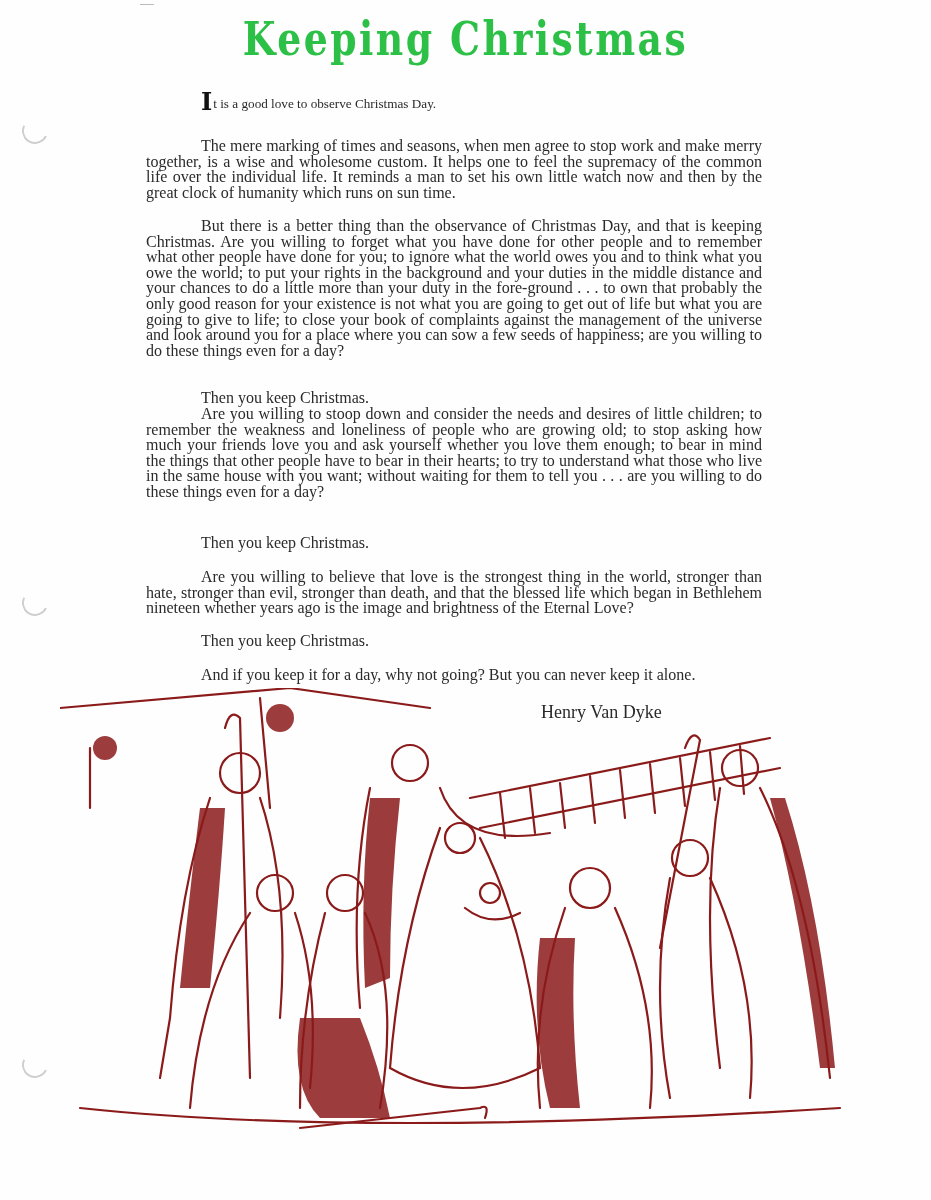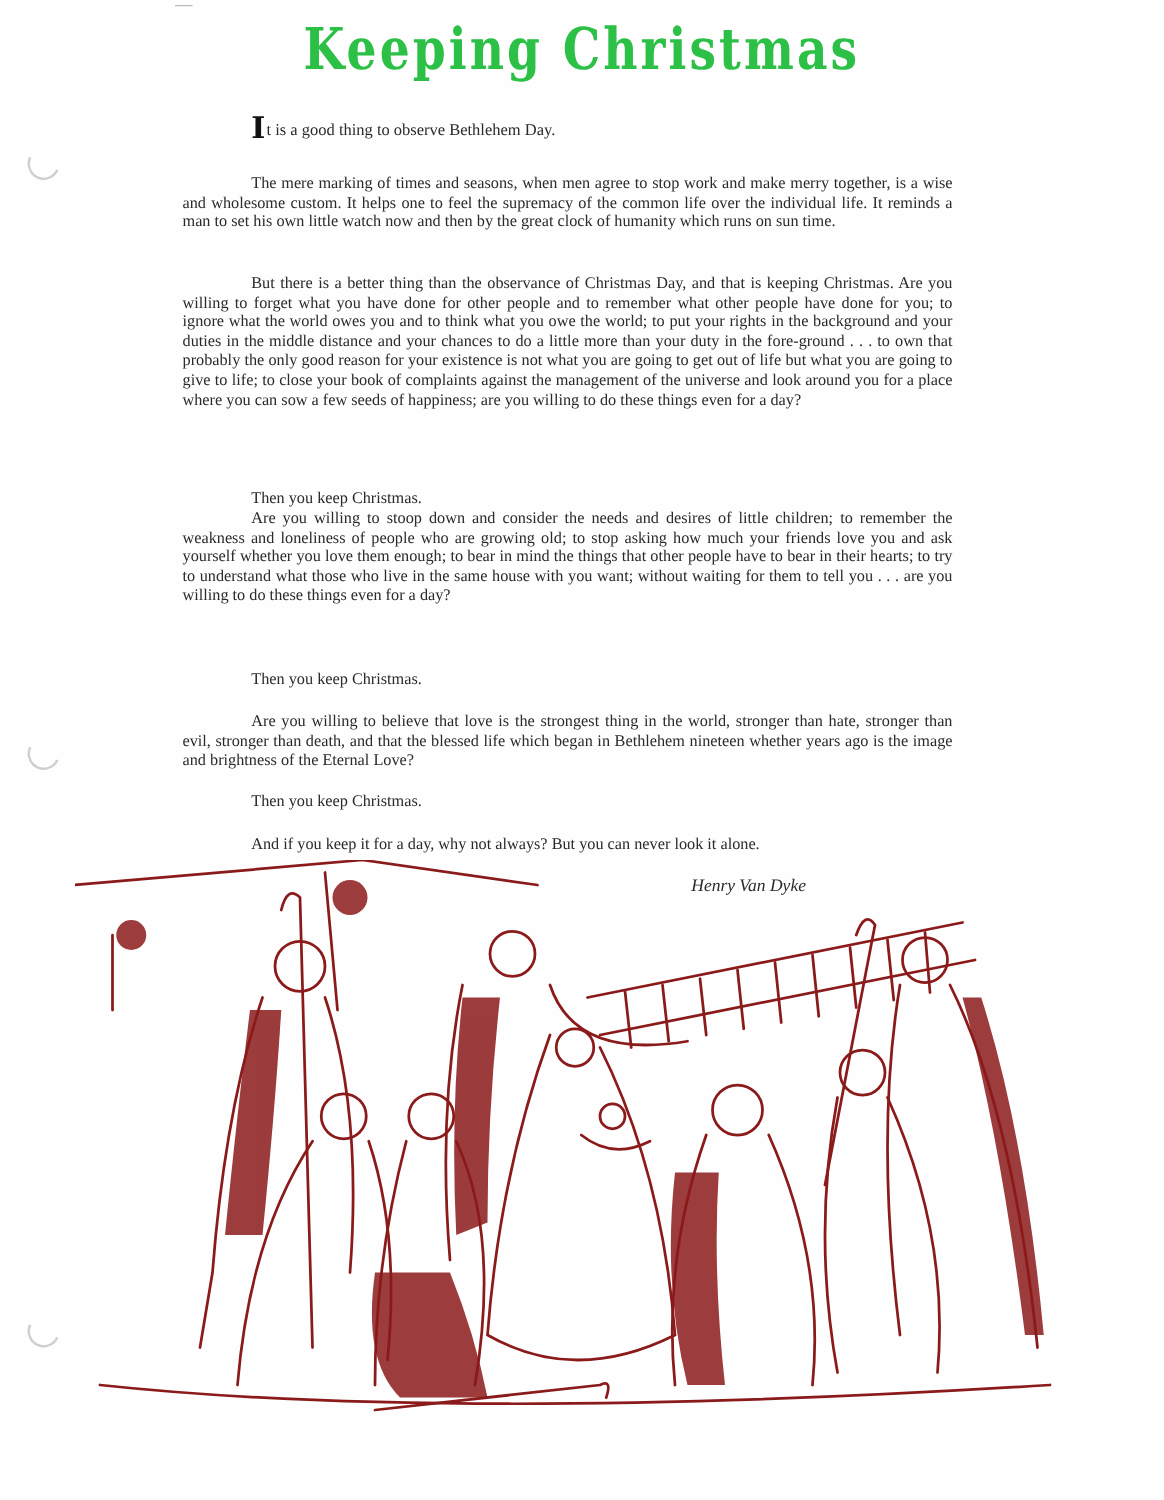--- a/index.html
+++ b/index.html
@@ -28,52 +28,51 @@
     font-family: "DejaVu Serif", serif;
     font-weight: bold;
     font-size: 46px;
     letter-spacing: 3px;
     color: #2cc046;
     transform: scaleX(0.82);
     transform-origin: center;
   }
   .text-col {
     position: absolute; left: 146px; width: 616px;
-    font-size: 13px; line-height: 15.6px;
+    font-size: 16px; line-height: 15.6px;
     text-align: justify;
   }
   .text-col p { margin: 0 0 17px 0; text-indent: 55px; }
   .dropcap {
     font-family: "DejaVu Serif", serif; font-weight: bold;
     font-size: 24px; line-height: 15px; color: #111;
     margin-right: 1px; vertical-align: -2px;
   }
   .opening { position: absolute; left: 201px; top: 94px; font-size: 13.2px; }
   .signature {
-    position: absolute; left: 553px; top: 702px;
-    font-size: 14px;
-    font-style: italic;
+    position: absolute; left: 541px; top: 702px;
+    font-size: 18px;
   }
   .illustration {
     position: absolute; left: 60px; top: 688px; width: 790px; height: 470px;
   }
 </style>
 </head>
 <body>
 
 <div>
   <div class="corner-mark"></div>
   <div class="punch-hole" style="top:118px"></div>
   <div class="punch-hole" style="top:590px"></div>
   <div class="punch-hole" style="top:1052px"></div>
 
   <div class="title">Keeping Christmas</div>
 
   <div class="opening">
-    <span class="dropcap">I</span><span>t is a good thing to observe Bethlehem Day.</span>
+    <span class="dropcap">I</span><span>t is a good love to observe Christmas Day.</span>
   </div>
 
   <div class="text-col" style="top:138px">
     <p>The mere marking of times and seasons, when men agree to stop work and make merry together, is a wise and wholesome custom. It helps one to feel the supremacy of the common life over the individual life. It reminds a man to set his own little watch now and then by the great clock of humanity which runs on sun time.</p>
   </div>
   <div class="text-col" style="top:218px">
     <p>But there is a better thing than the observance of Christmas Day, and that is keeping Christmas. Are you willing to forget what you have done for other people and to remember what other people have done for you; to ignore what the world owes you and to think what you owe the world; to put your rights in the background and your duties in the middle distance and your chances to do a little more than your duty in the fore-ground . . . to own that probably the only good reason for your existence is not what you are going to get out of life but what you are going to give to life; to close your book of complaints against the management of the universe and look around you for a place where you can sow a few seeds of happiness; are you willing to do these things even for a day?</p>
   </div>
   <div class="text-col" style="top:390px">
     <p>Then you keep Christmas.</p>
@@ -84,21 +83,21 @@
   <div class="text-col" style="top:535px">
     <p>Then you keep Christmas.</p>
   </div>
   <div class="text-col" style="top:569px">
     <p>Are you willing to believe that love is the strongest thing in the world, stronger than hate, stronger than evil, stronger than death, and that the blessed life which began in Bethlehem nineteen whether years ago is the image and brightness of the Eternal Love?</p>
   </div>
   <div class="text-col" style="top:633px">
     <p>Then you keep Christmas.</p>
   </div>
   <div class="text-col" style="top:667px">
-    <p>And if you keep it for a day, why not always? But you can never look it alone.</p>
+    <p>And if you keep it for a day, why not going? But you can never keep it alone.</p>
   </div>
 
   <div class="signature">Henry Van Dyke</div>
 
   <svg class="illustration" viewBox="0 0 790 470" xmlns="http://www.w3.org/2000/svg">
     <g fill="none" stroke="#8b1a1a" stroke-width="2.2" stroke-linecap="round">
 
       <path d="M0 20 L230 0 L370 20"></path>
       <path d="M30 60 L30 120"></path>
       <path d="M200 10 L210 120"></path>

